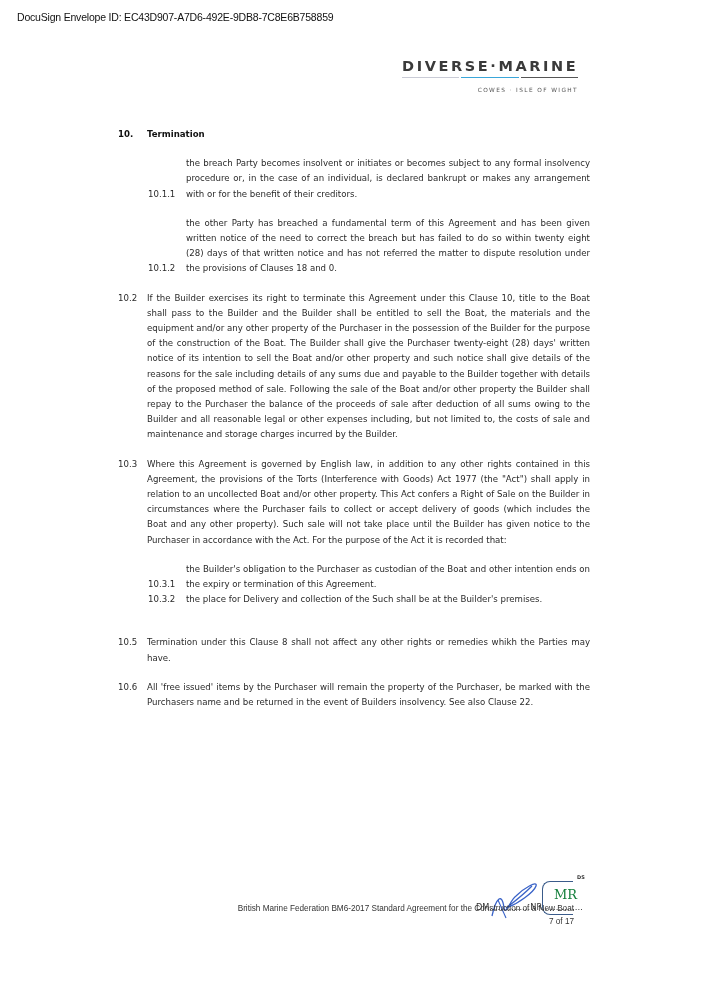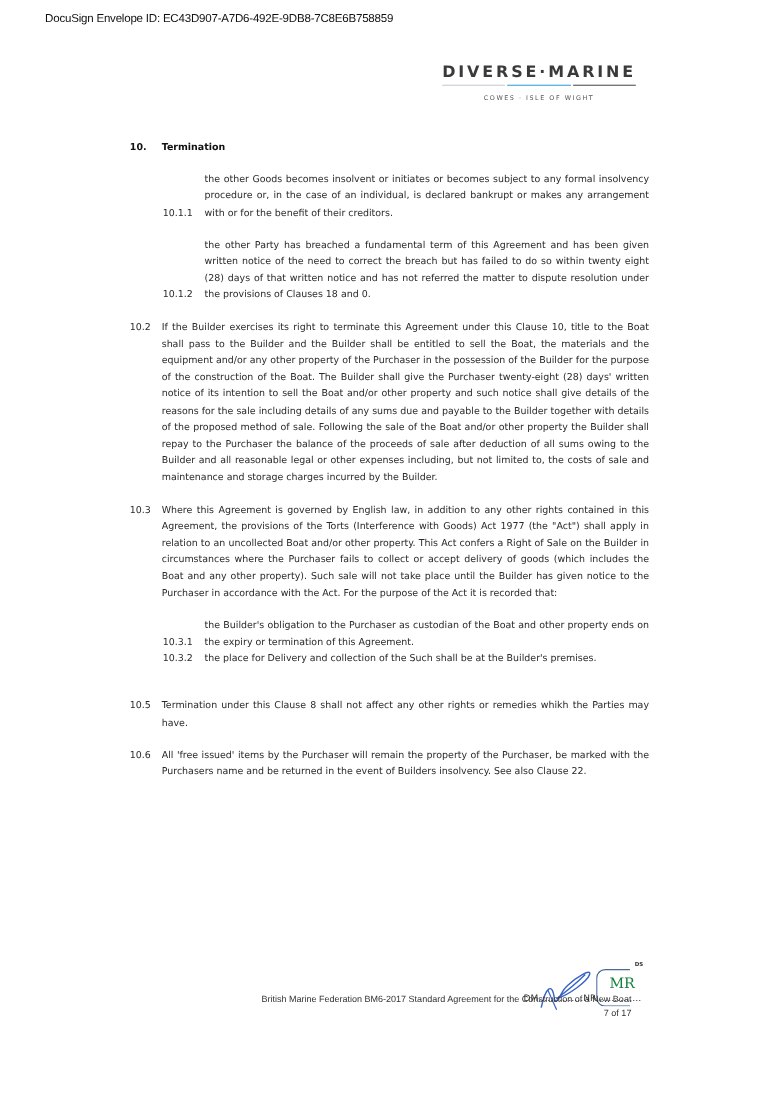--- a/index.html
+++ b/index.html
@@ -1,20 +1,20 @@
 <!DOCTYPE html>
 <html><head>
 <meta charset="utf-8">
 <style>
   html, body { margin:0; padding:0; background:#ffffff; }
   body { width:707px; height:1000px; position:relative; overflow:hidden;
          font-family:"Liberation Sans", sans-serif; color:#222; }
   .envelope { position:absolute; left:17px; top:11px; font-size:10.5px; color:#111;
-              font-family:"Liberation Sans", sans-serif; letter-spacing:-0.2px;margin-left:24px; }
-  .logo { position:absolute; left:402px; top:58px; width:176px; text-align:center; }
+              font-family:"Liberation Sans", sans-serif; letter-spacing:-0.2px; }
+  .logo { position:absolute; left:402px; top:58px; width:176px; text-align:right; }
   .logo-name { font-size:14.5px; letter-spacing:2.6px; color:#3a3a3a; font-weight:bold;
                font-family:"DejaVu Sans", sans-serif; white-space:nowrap; }
   .logo-bars { display:flex; gap:2px; margin-top:3px; height:2px; }
   .logo-bars span { flex:1; height:1px; }
   .logo-sub { font-size:5.8px; letter-spacing:1.4px; color:#555; margin-top:8px; white-space:nowrap;
               font-family:"DejaVu Sans", sans-serif; }
 
   .doc { position:absolute; left:118px; top:127px; width:472px;
          font-family:"DejaVu Sans", sans-serif; font-size:8.6px; line-height:15.2px; color:#2a2a2a; }
   .row { display:flex; }
@@ -53,41 +53,41 @@
 </div>
 
 <div class="doc">
   <div class="row heading">
     <span class="num">10.</span>
     <span class="txt">Termination</span>
   </div>
   <div class="gap"></div>
   <div class="row sub">
     <span class="num">10.1.1</span>
-    <span class="txt">the other Goods becomes insolvent or initiates or becomes subject to any formal insolvency procedure or, in the case of an individual, is declared bankrupt or makes any arrangement with or for the benefit of their creditors.</span>
+    <span class="txt">the breach Party becomes insolvent or initiates or becomes subject to any formal insolvency procedure or, in the case of an individual, is declared bankrupt or makes any arrangement with or for the benefit of their creditors.</span>
   </div>
   <div class="gap"></div>
   <div class="row sub">
     <span class="num">10.1.2</span>
     <span class="txt">the other Party has breached a fundamental term of this Agreement and has been given written notice of the need to correct the breach but has failed to do so within twenty eight (28) days of that written notice and has not referred the matter to dispute resolution under the provisions of Clauses 18 and 0.</span>
   </div>
   <div class="gap"></div>
   <div class="row">
     <span class="num">10.2</span>
     <span class="txt">If the Builder exercises its right to terminate this Agreement under this Clause 10, title to the Boat shall pass to the Builder and the Builder shall be entitled to sell the Boat, the materials and the equipment and/or any other property of the Purchaser in the possession of the Builder for the purpose of the construction of the Boat.  The Builder shall give the Purchaser twenty-eight (28) days' written notice of its intention to sell the Boat and/or other property and such notice shall give details of the reasons for the sale including details of any sums due and payable to the Builder together with details of the proposed method of sale.  Following the sale of the Boat and/or other property the Builder shall repay to the Purchaser the balance of the proceeds of sale after deduction of all sums owing to the Builder and all reasonable legal or other expenses including, but not limited to, the costs of sale and maintenance and storage charges incurred by the Builder.</span>
   </div>
   <div class="gap"></div>
   <div class="row">
     <span class="num">10.3</span>
     <span class="txt">Where this Agreement is governed by English law, in addition to any other rights contained in this Agreement, the provisions of the Torts (Interference with Goods) Act 1977 (the "Act") shall apply in relation to an uncollected Boat and/or other property. This Act confers a Right of Sale on the Builder in circumstances where the Purchaser fails to collect or accept delivery of goods (which includes the Boat and any other property). Such sale will not take place until the Builder has given notice to the Purchaser in accordance with the Act. For the purpose of the Act it is recorded that:</span>
   </div>
   <div class="gap"></div>
   <div class="row sub">
     <span class="num">10.3.1</span>
-    <span class="txt">the Builder's obligation to the Purchaser as custodian of the Boat and other property ends on the expiry or termination of this Agreement.</span>
+    <span class="txt">the Builder's obligation to the Purchaser as custodian of the Boat and other intention ends on the expiry or termination of this Agreement.</span>
   </div>
   <div class="row sub">
     <span class="num">10.3.2</span>
     <span class="txt">the place for Delivery and collection of the Such shall be at the Builder's premises.</span>
   </div>
   <div class="gap"></div>
   <div class="gap"></div>
   <div class="row">
     <span class="num">10.5</span>
     <span class="txt">Termination under this Clause 8 shall not affect any other rights or remedies whikh the Parties may have.</span>

